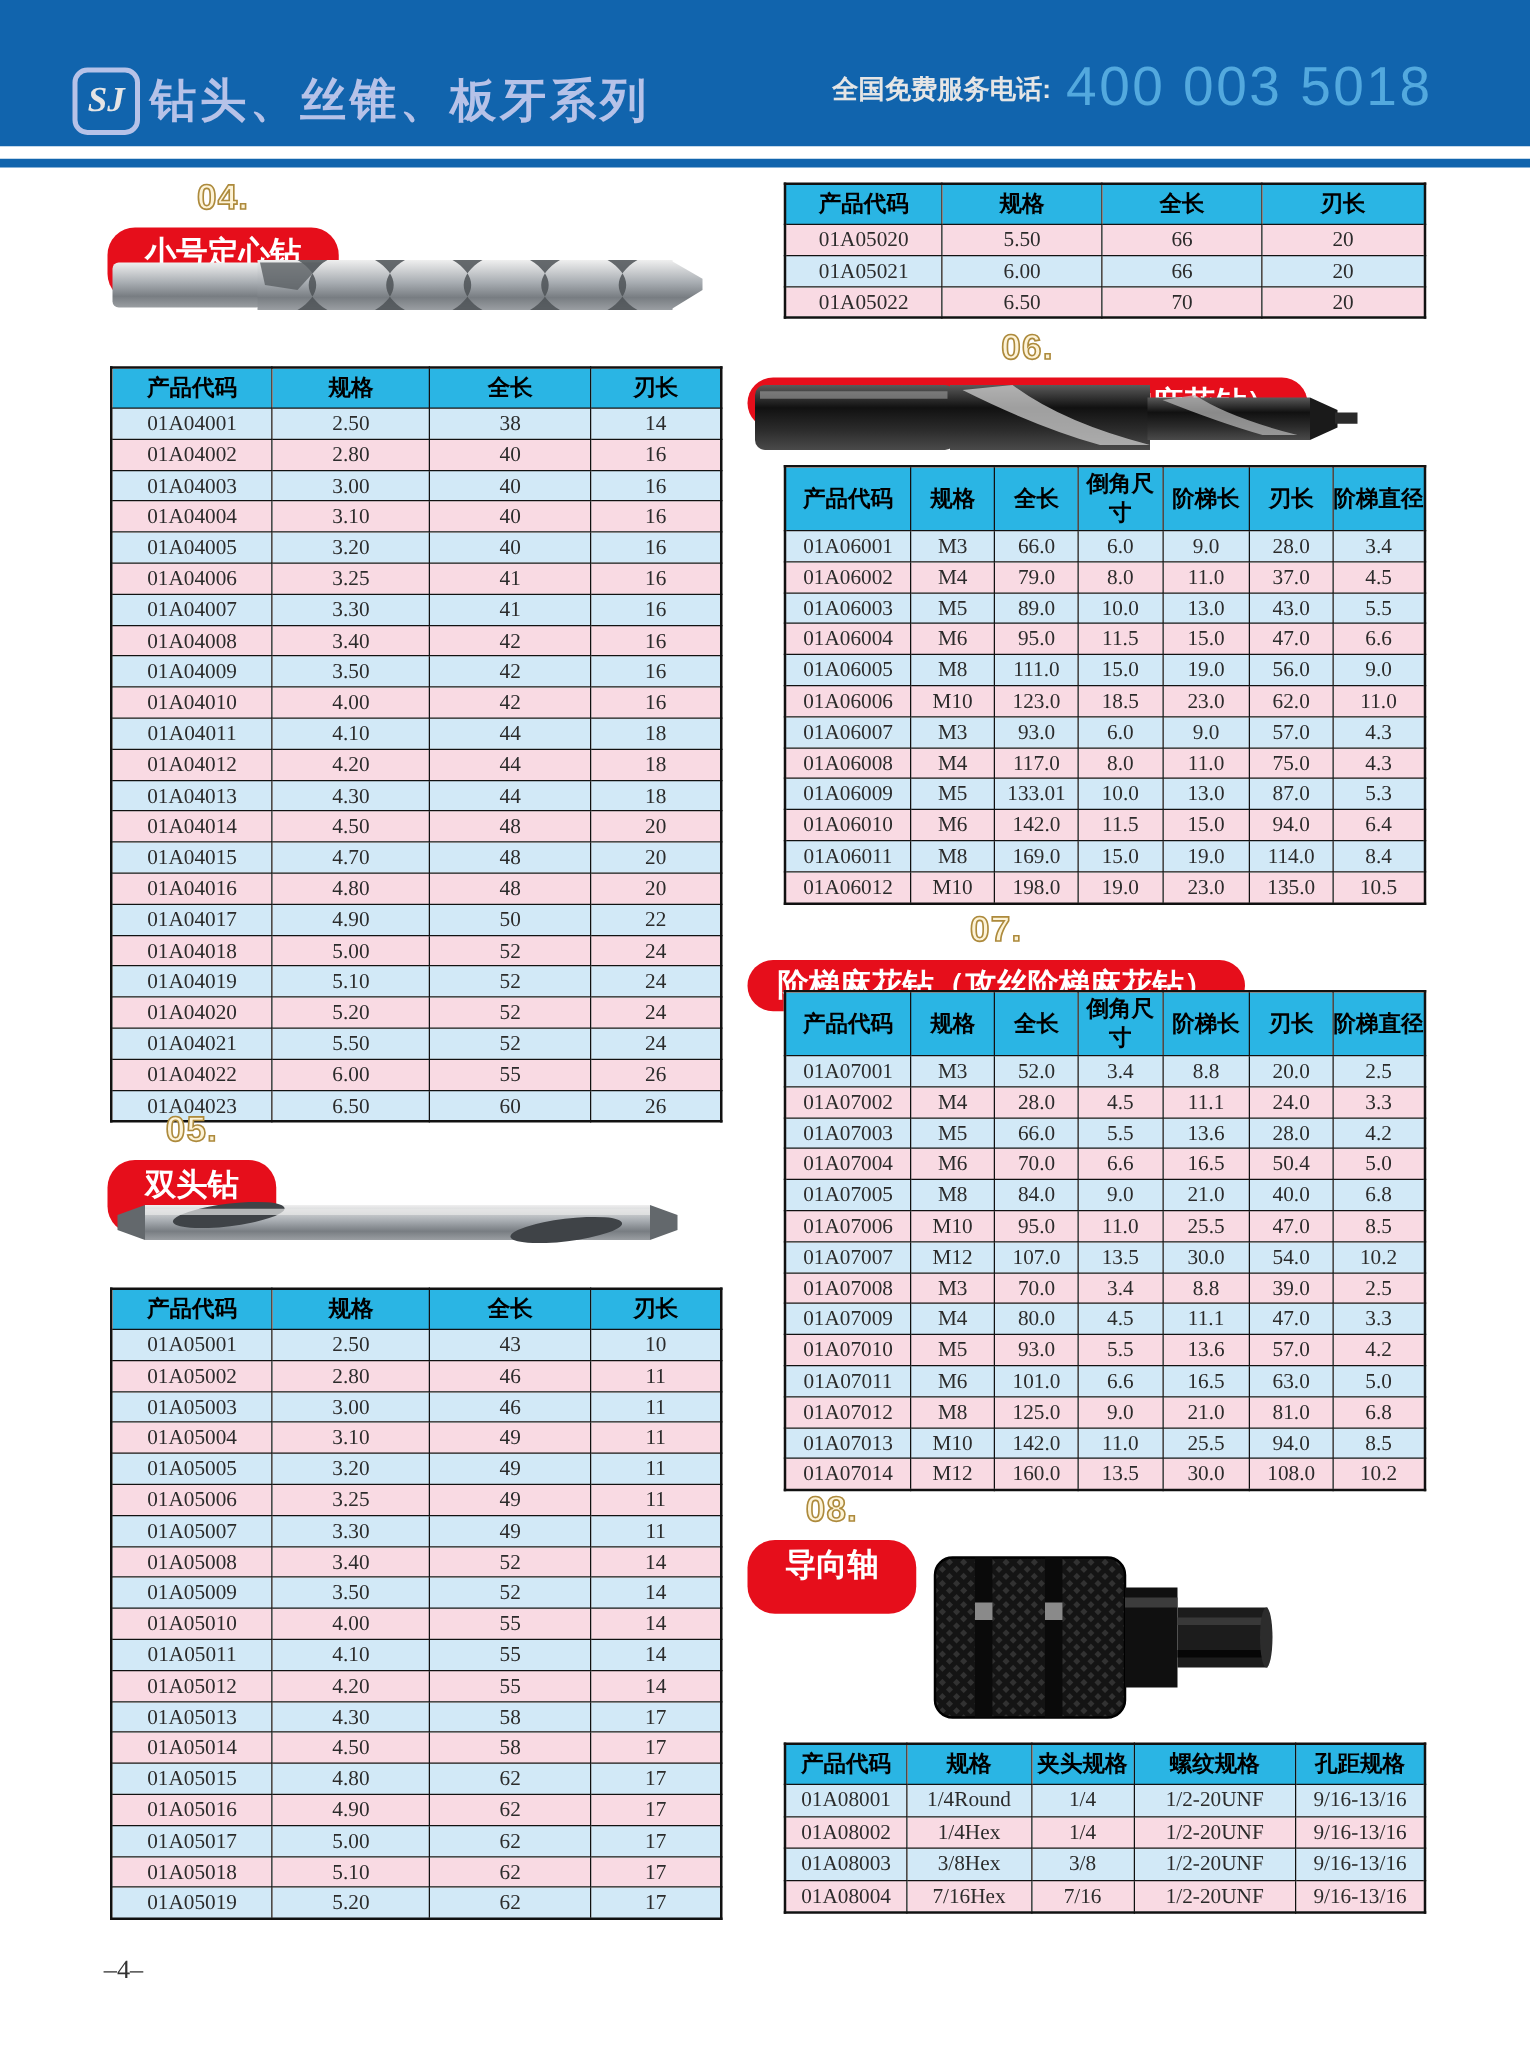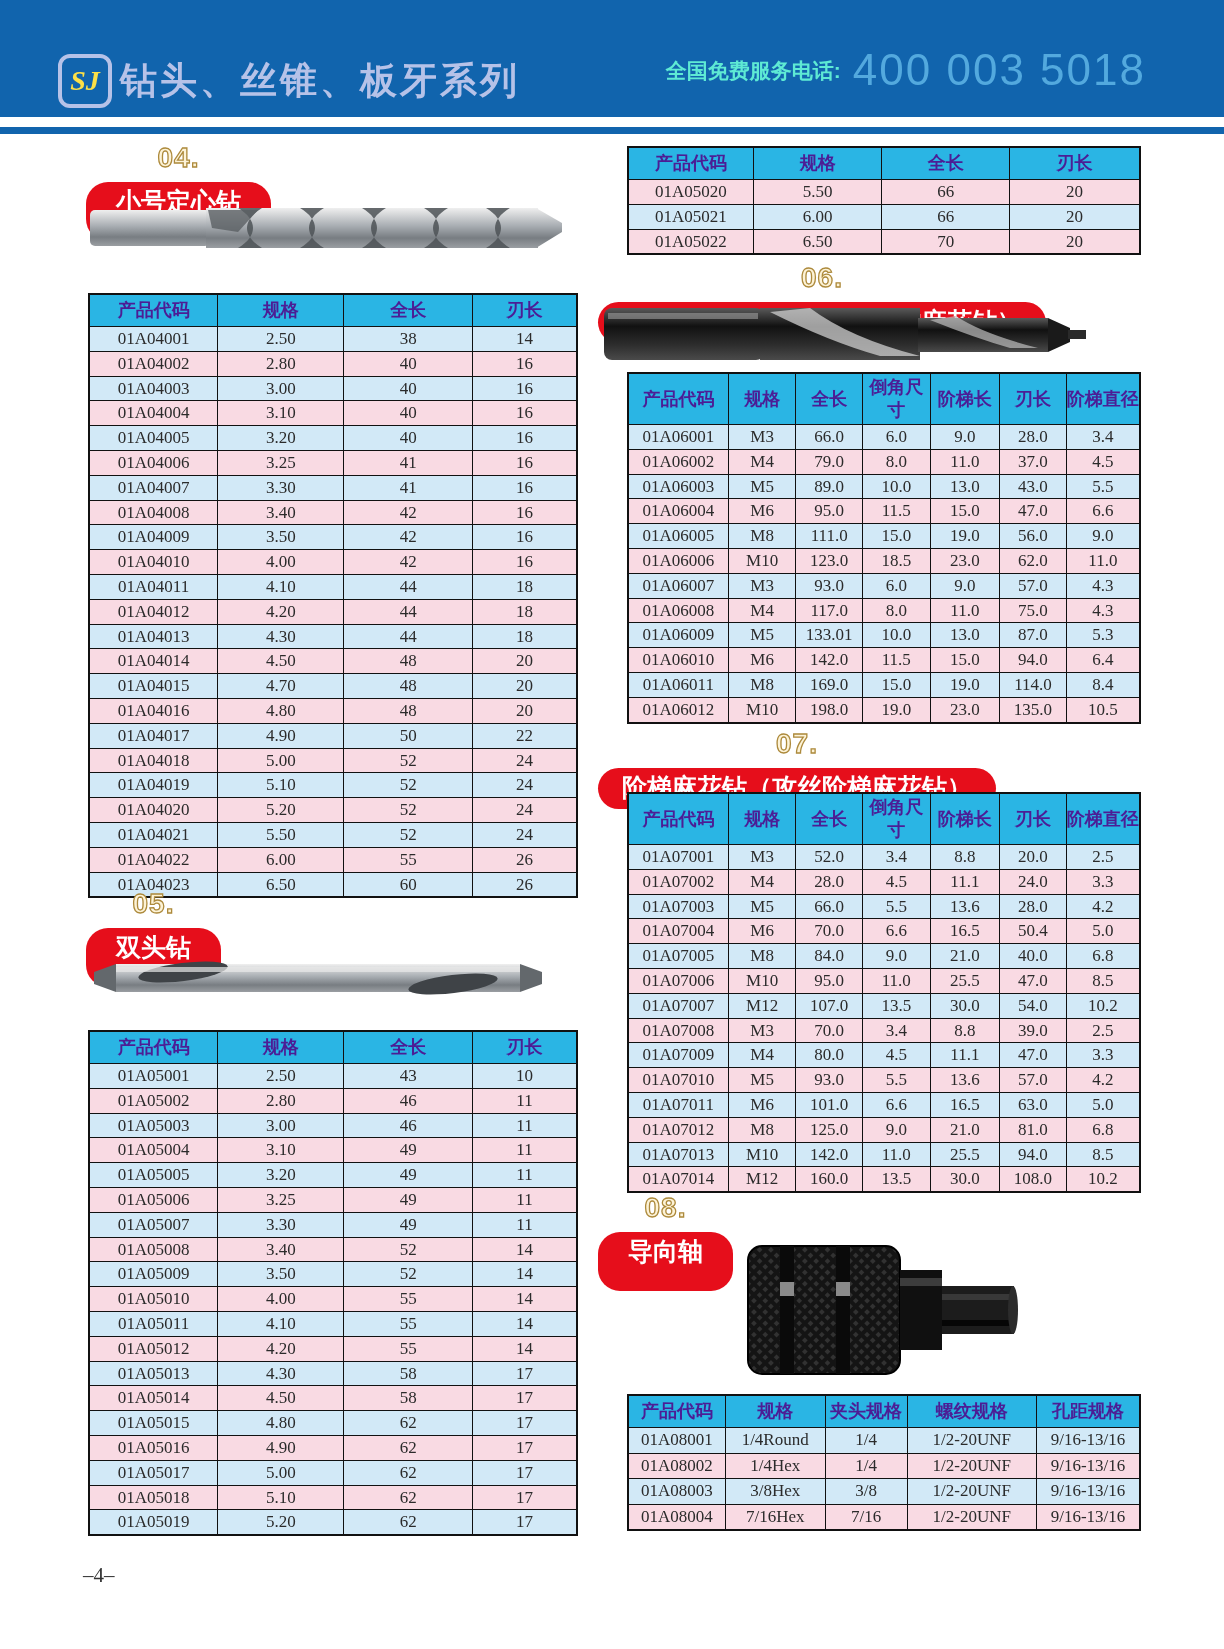--- a/index.html
+++ b/index.html
@@ -3,43 +3,43 @@
 <meta charset="utf-8">
 <style>
   html,body{margin:0;padding:0;background:#fff;}
   .page{position:relative;width:1224px;height:1649px;background:#ffffff;overflow:hidden;
         font-family:"Liberation Sans",sans-serif;}
 
   
   .header-band{position:absolute;left:0;top:0;width:1224px;height:117px;background:#1164ad;}
   .header-rule{position:absolute;left:0;top:127px;width:1224px;height:7px;background:#1164ad;}
   .logo-box{position:absolute;left:58px;top:54px;width:46px;height:46px;border:4px solid #b6c2e8;
-            border-radius:12px;color:#fde047;display:flex;align-items:center;justify-content:center;
+            border-radius:12px;color:#e5e5e5;display:flex;align-items:center;justify-content:center;
             font-weight:bold;font-style:italic;font-size:28px;font-family:"Liberation Serif",serif;}
   .header-title{position:absolute;left:120px;top:56px;color:#b6c2e8;font-size:37px;font-weight:bold;
                 letter-spacing:3px;}
   .phone-wrap{position:absolute;right:78px;top:48px;display:flex;align-items:flex-end;gap:12px;}
-  .phone-label{color:#5eead4;font-size:21px;font-weight:bold;margin-bottom:7px;}
+  .phone-label{color:#e5e5e5;font-size:21px;font-weight:bold;margin-bottom:7px;}
   .phone-number{color:#53a9de;font-size:44px;letter-spacing:2px;line-height:1;}
 
   
   .sec{position:absolute;display:flex;align-items:center;gap:8px;flex-direction:column;}
   .sec-num{font-size:28px;font-weight:800;color:#fdf3d7;-webkit-text-stroke:1.3px #ad8a3c;
            letter-spacing:1px;}
   .sec-pill{background:#e60e1b;color:#ffffff;font-weight:bold;border-radius:22px;white-space:nowrap;}
   .pill-lg{font-size:25px;padding:3px 24px 5px;}
   .pill-sm{font-size:25px;padding:3px 30px 23px;}
 
   
   table.tbl{position:absolute;border-collapse:collapse;table-layout:fixed;background:#fff;
             font-family:"Liberation Serif",serif;font-size:17px;color:#2b2b2b;text-align:center;
             border:2px solid #111;}
   table.tbl th,table.tbl td{border:1px solid #111;padding:0;vertical-align:middle;overflow:hidden;}
   table.tbl th{background:#2ab5e4;font-family:Liberation Sans, sans-serif;font-weight:bold;
-               color:#4c1d95;font-size:18px;line-height:23px;padding:2px 0;}
+               color:#000000;font-size:18px;line-height:23px;padding:2px 0;}
   table.tbl td{height:23.8px;line-height:23.8px;}
   table.tbl4 th{height:27px;}
   table.tbl tr.blue td{background:#d2e9f7;}
   table.tbl tr.pink td{background:#f9dae3;}
   table.tbl8 td{height:24.5px;line-height:24.5px;}
 
   .page-number{position:absolute;left:83px;top:1563px;font-family:"Liberation Serif",serif;
                font-size:21px;color:#333;}
   .photo{position:absolute;}
 </style>

